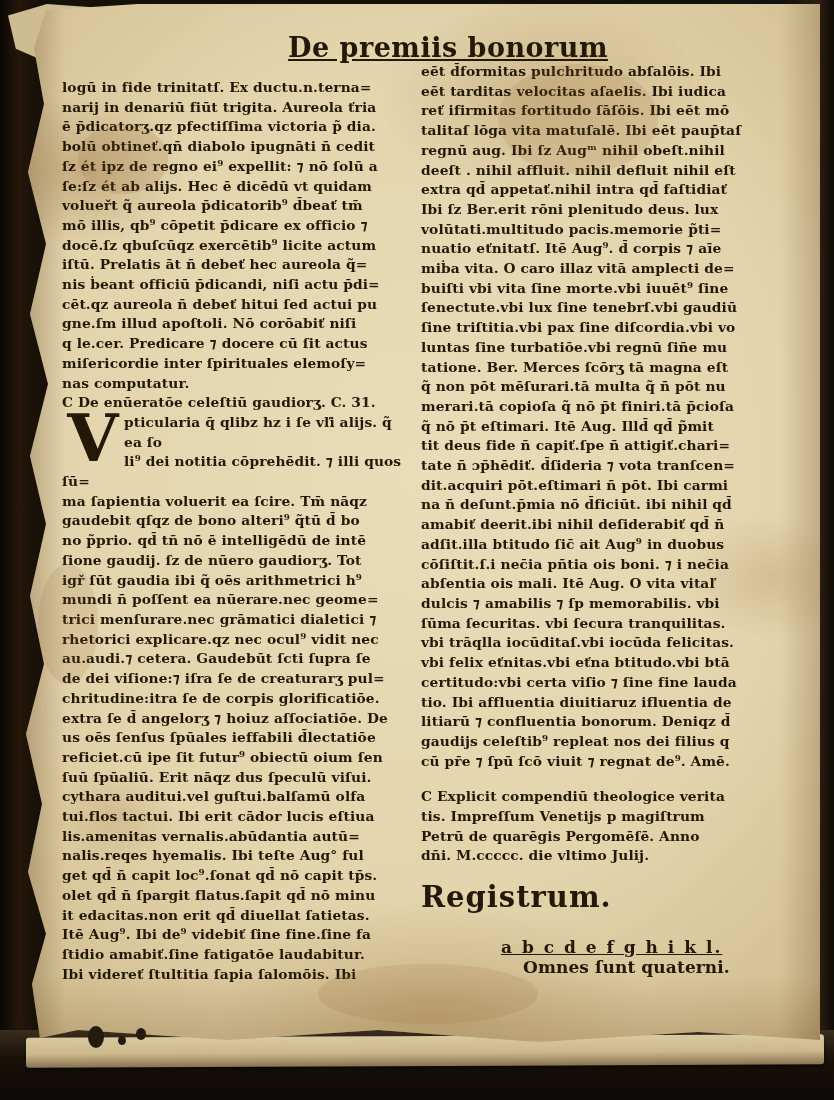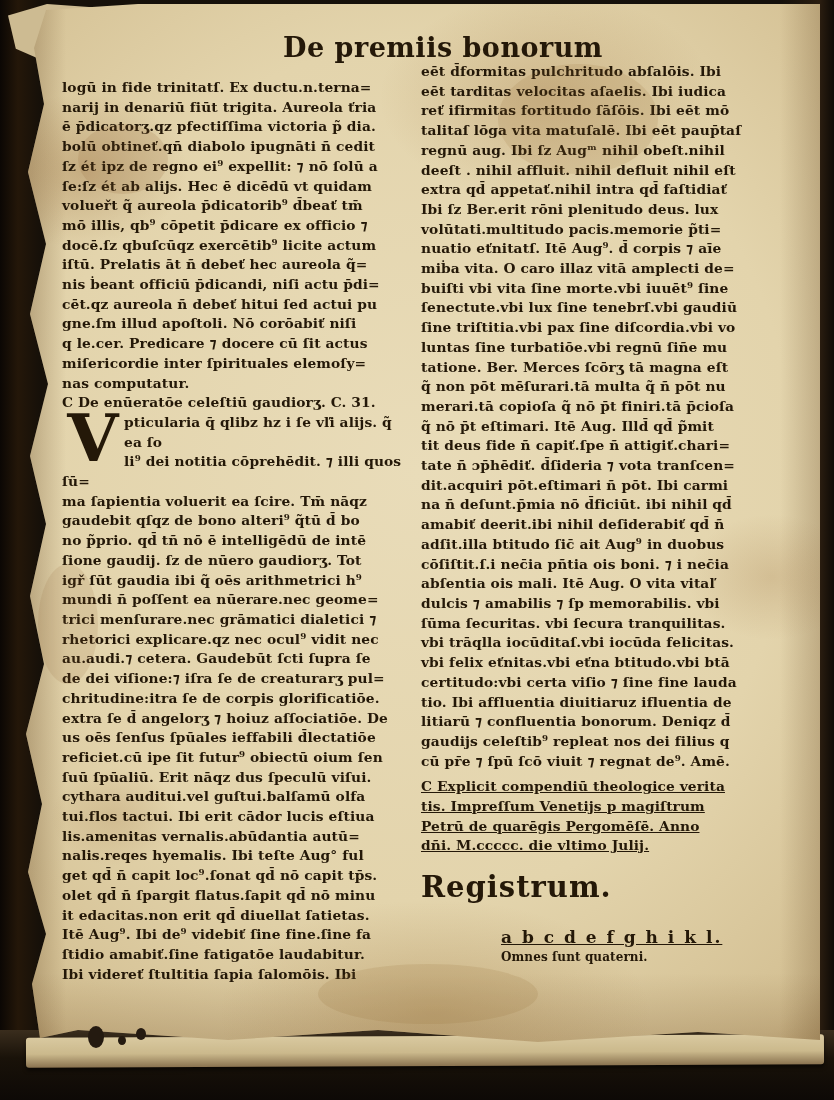--- a/index.html
+++ b/index.html
@@ -35,37 +35,37 @@
       linear-gradient(90deg, rgba(95,65,30,.38) 0%, rgba(95,65,30,0) 6%),
       linear-gradient(270deg, rgba(95,65,30,.25) 0%, rgba(95,65,30,0) 5%),
       linear-gradient(0deg, rgba(110,75,35,.25) 0%, rgba(110,75,35,0) 7%),
       radial-gradient(85% 75% at 50% 45%, #e9dcb9 0%, #e3d4ac 55%, #d3bf92 88%, #c0a878 100%);
     clip-path:polygon(28px 6px,120px 0px,802px 0px,802px 1036px,680px 1028px,520px 1038px,360px 1026px,210px 1036px,60px 1026px,22px 1034px,14px 980px,28px 930px,10px 868px,24px 800px,8px 730px,26px 660px,12px 592px,28px 520px,12px 452px,30px 380px,12px 310px,28px 240px,10px 168px,26px 100px,16px 44px);
   }
   .hole{position:absolute;background:#241a10;border-radius:50%;}
   .ink{color:#241808;font-weight:700;}
   .running-title{
     position:absolute;left:260px;top:28px;width:330px;margin:0;
-    text-align:center;font-size:27px;letter-spacing:.5px;
-    color:#241808;font-weight:700;
+    text-align:right;font-size:27px;letter-spacing:.5px;
+    color:#241808;font-weight:700;text-decoration:underline;
   }
   .col{position:absolute;font-size:13.8px;line-height:19.7px;letter-spacing:.1px;}
   .col-left{left:44px;top:74px;width:344px;}
   .col-right{left:403px;top:58px;width:352px;}
   .lines{white-space:pre-line;}
   .chapter-heading{white-space:pre-line;}
   .dropcap{
     float:left;font-size:66px;line-height:50px;height:56px;width:62px;
     text-align:center;font-weight:700;
   }
-  .colophon{margin-top:6px;text-decoration:underline;}
+  .colophon{margin-top:16px;}
   .registrum{margin-top:22px;font-size:29px;letter-spacing:1px;}
   .register{margin-top:30px;margin-left:80px;}
   .register-letters{font-size:17px;letter-spacing:2px;text-decoration:underline;}
-  .register-note{font-size:12px;}
+  .register-note{font-size:17px;margin-left:22px;}
   .stain{position:absolute;border-radius:50%;pointer-events:none;}
 </style>
 </head>
 <body>
 
 <div class="bottom-dark"></div>
 <div class="under-edge"></div>
 <div class="fragment"></div>
 
 <div class="leaf">

